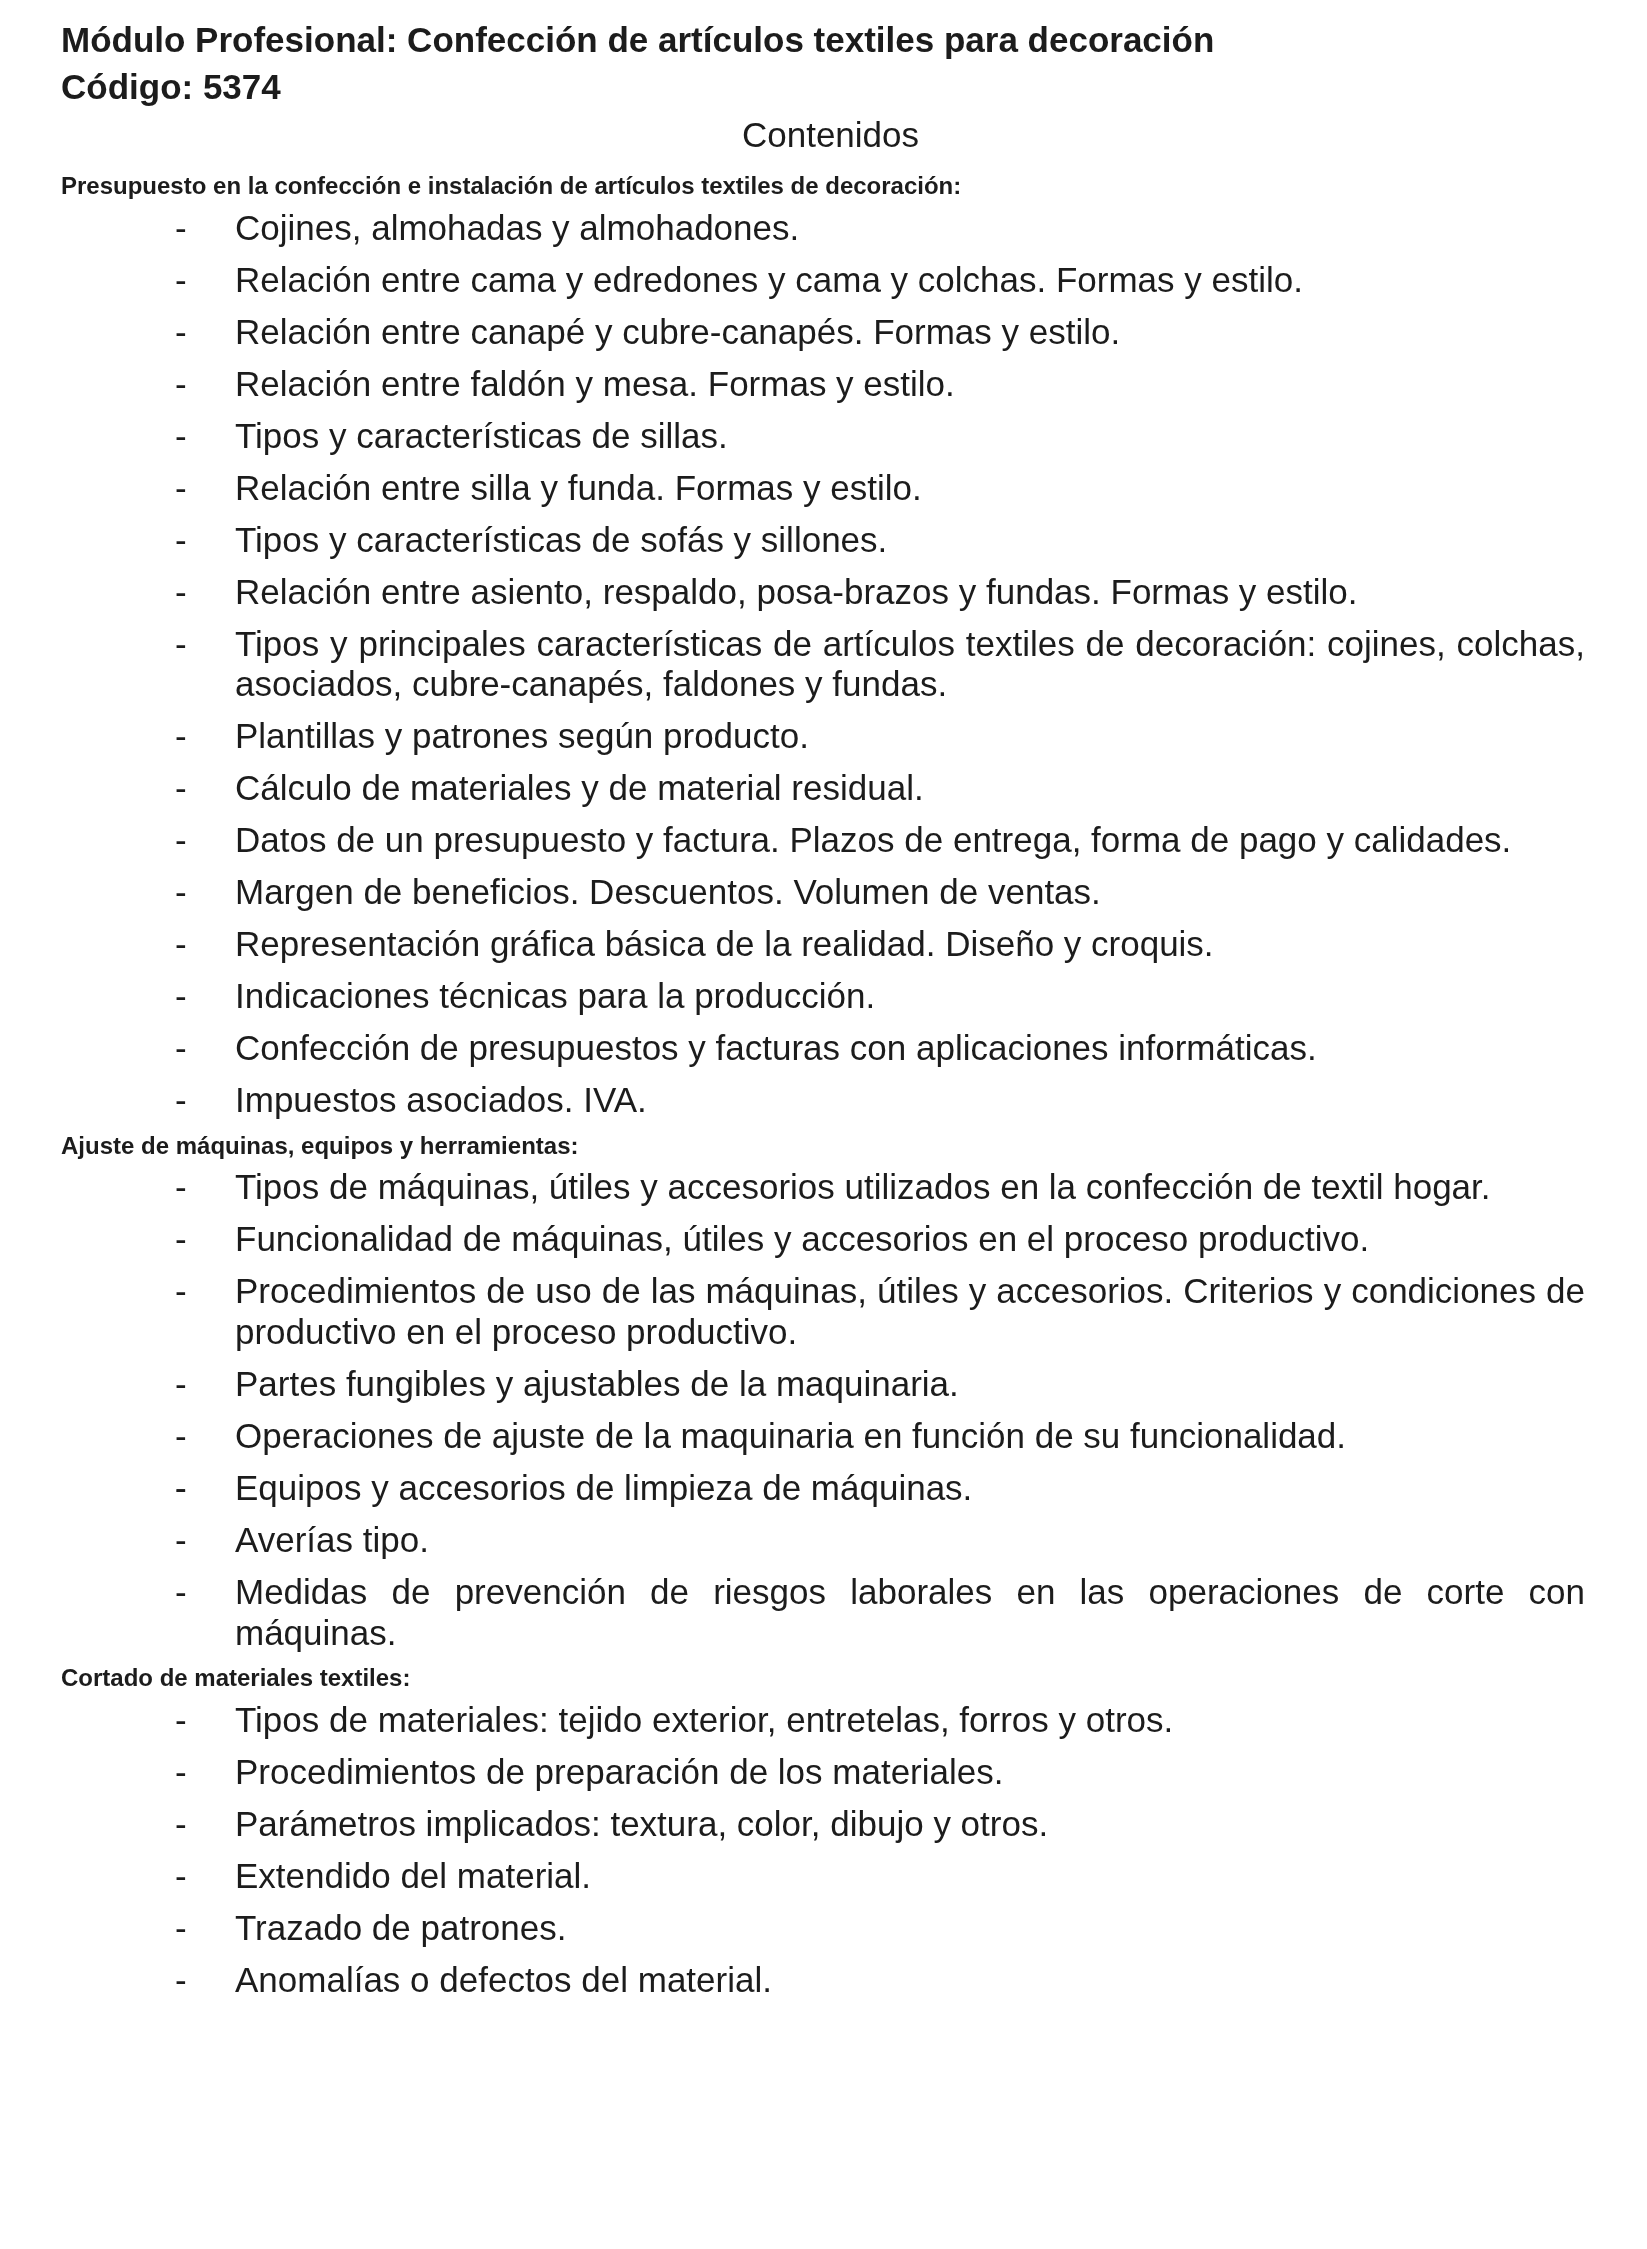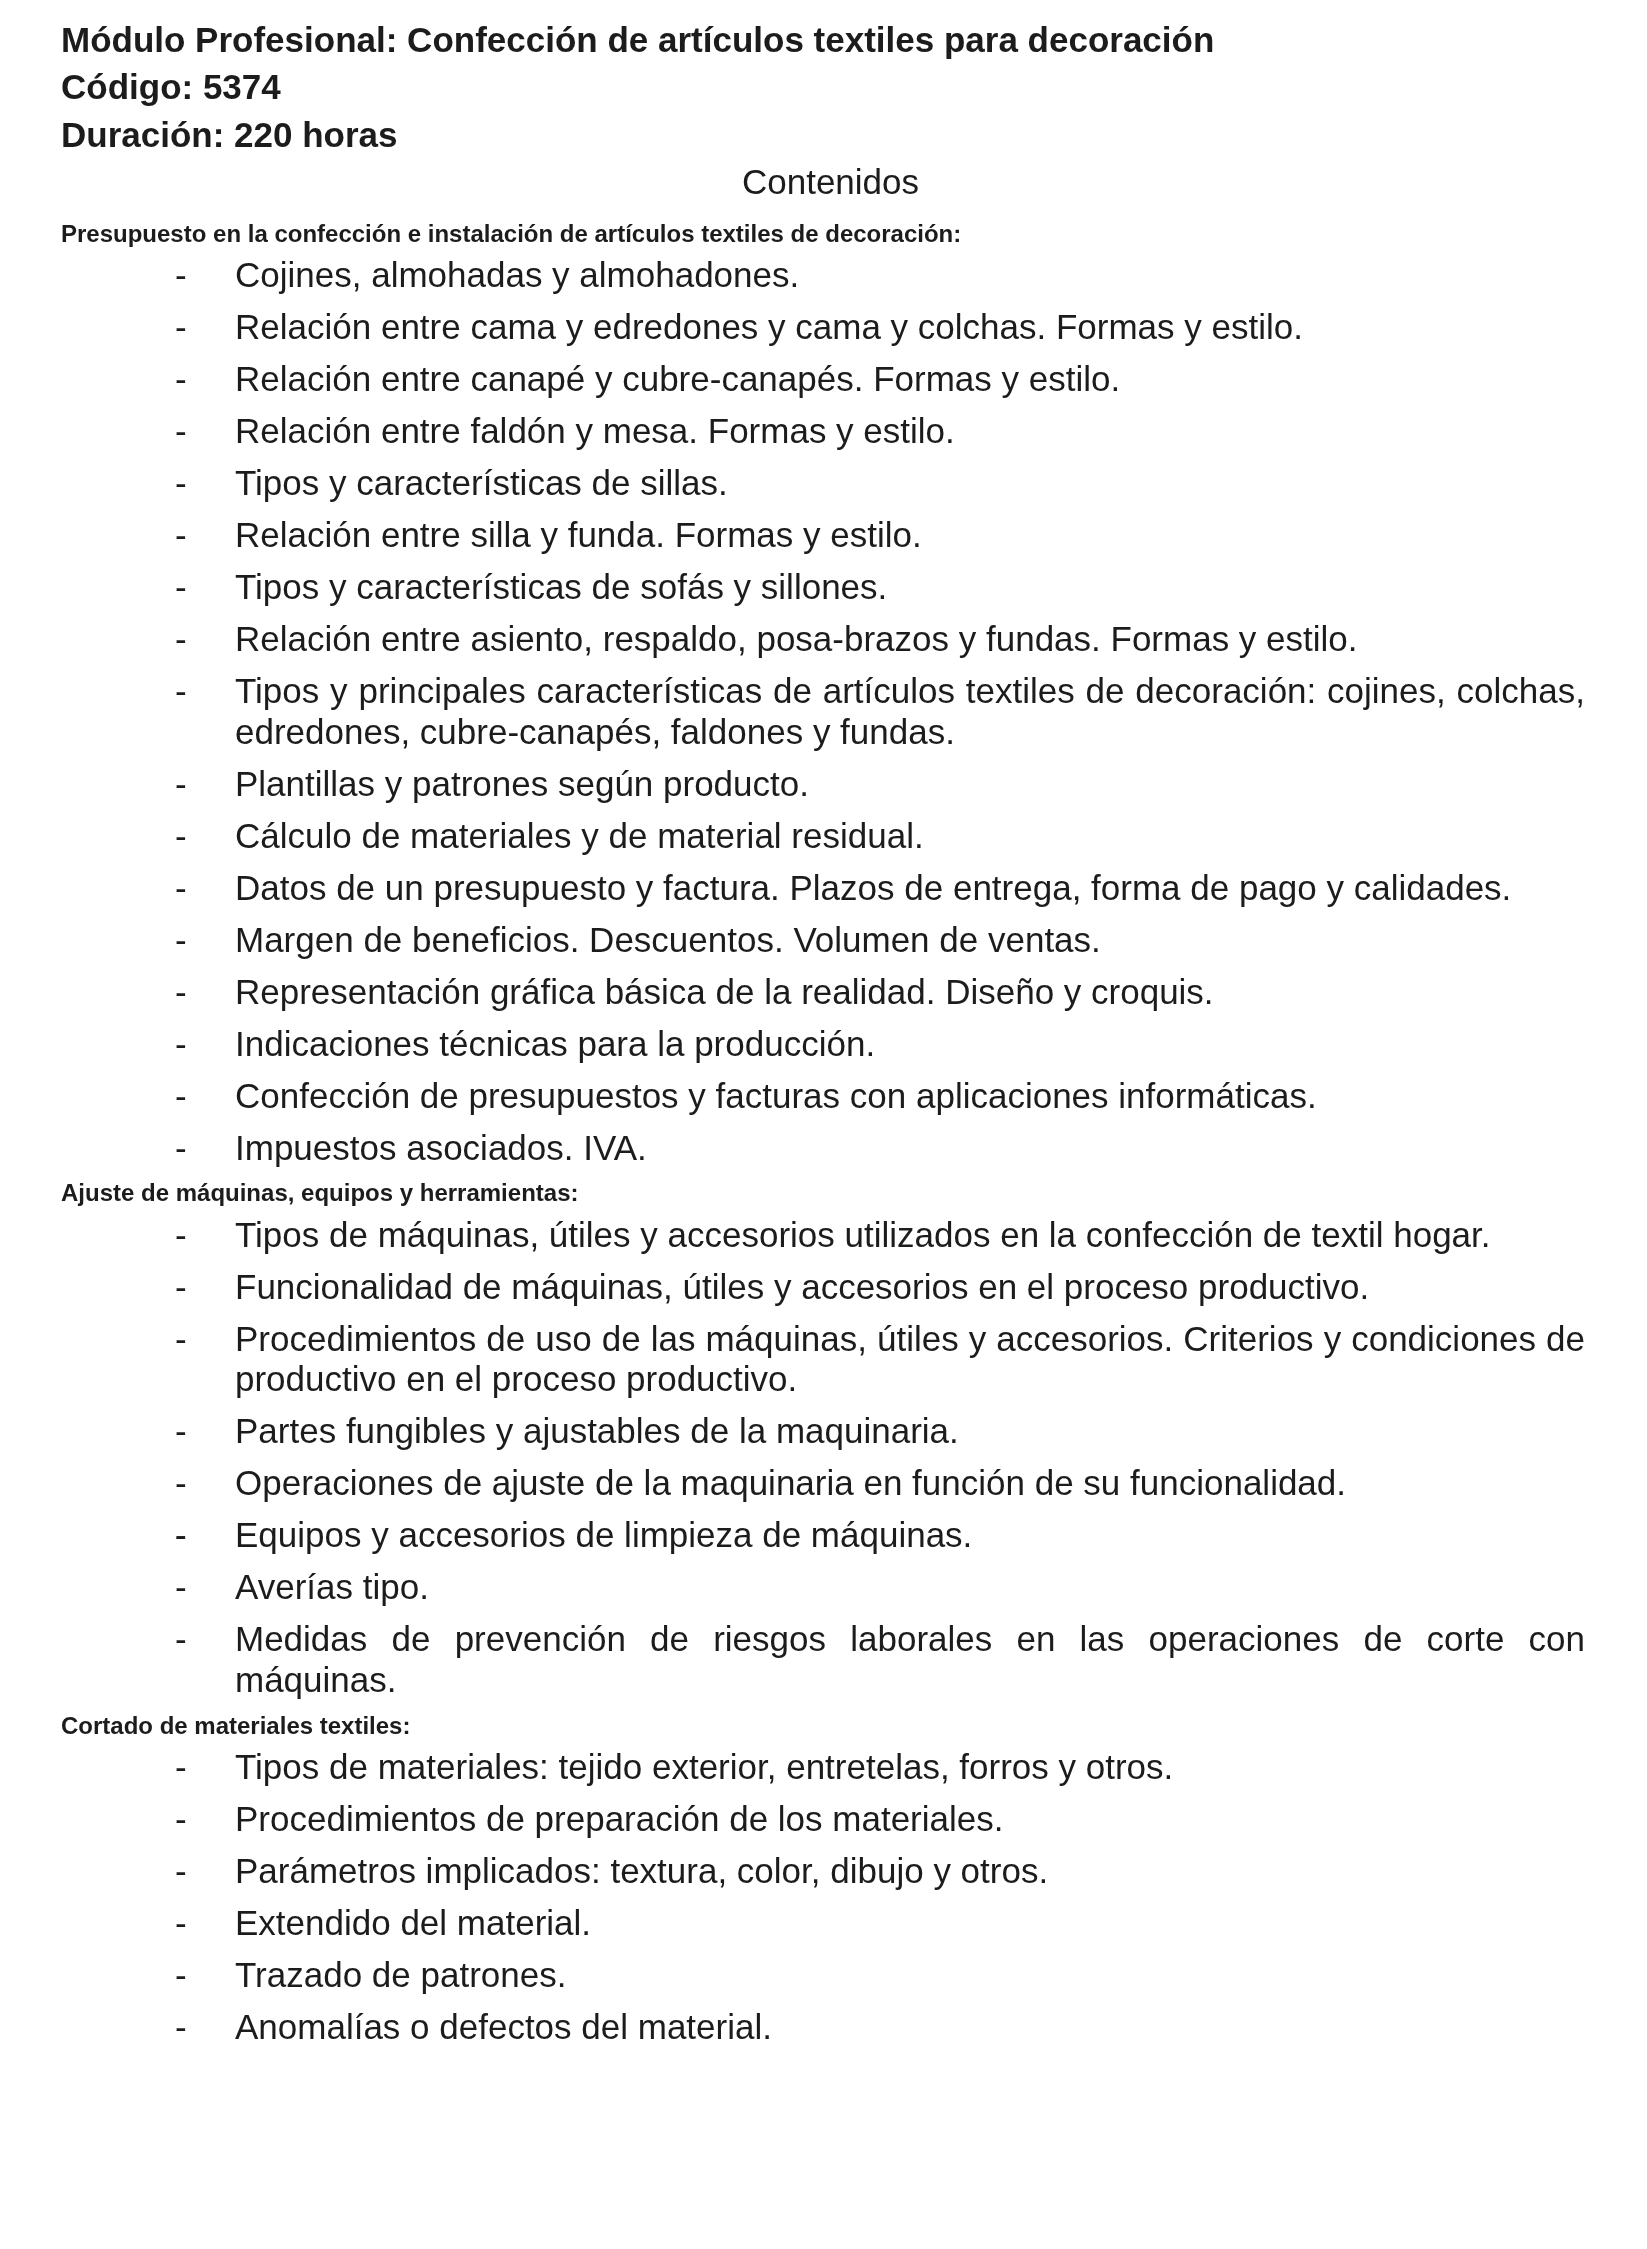--- a/index.html
+++ b/index.html
@@ -48,37 +48,36 @@
     left: 114px;
     top: 0;
   }
 </style>
 </head>
 <body>
 
 <div class="doc-header">
   <p>Módulo Profesional: Confección de artículos textiles para decoración</p>
   <p>Código: 5374</p>
-  <p>Duración: 220 horas</p>
 </div>
 
 <p class="subtitle">Contenidos</p>
 
 <div id="sections">
     <h2 class="section-heading">Presupuesto en la confección e instalación de artículos textiles de decoración:</h2>
     <ul class="section-list">
       <li><span class="marker">-</span><span>Cojines, almohadas y almohadones.</span></li>
       <li><span class="marker">-</span><span>Relación entre cama y edredones y cama y colchas. Formas y estilo.</span></li>
       <li><span class="marker">-</span><span>Relación entre canapé y cubre-canapés. Formas y estilo.</span></li>
       <li><span class="marker">-</span><span>Relación entre faldón y mesa. Formas y estilo.</span></li>
       <li><span class="marker">-</span><span>Tipos y características de sillas.</span></li>
       <li><span class="marker">-</span><span>Relación entre silla y funda. Formas y estilo.</span></li>
       <li><span class="marker">-</span><span>Tipos y características de sofás y sillones.</span></li>
       <li><span class="marker">-</span><span>Relación entre asiento, respaldo, posa-brazos y fundas. Formas y estilo.</span></li>
-      <li><span class="marker">-</span><span>Tipos y principales características de artículos textiles de decoración: cojines, colchas, edredones, cubre-canapés, faldones y fundas.</span></li>
+      <li><span class="marker">-</span><span>Tipos y principales características de artículos textiles de decoración: cojines, colchas, asociados, cubre-canapés, faldones y fundas.</span></li>
       <li><span class="marker">-</span><span>Plantillas y patrones según producto.</span></li>
       <li><span class="marker">-</span><span>Cálculo de materiales y de material residual.</span></li>
       <li><span class="marker">-</span><span>Datos de un presupuesto y factura. Plazos de entrega, forma de pago y calidades.</span></li>
       <li><span class="marker">-</span><span>Margen de beneficios. Descuentos. Volumen de ventas.</span></li>
       <li><span class="marker">-</span><span>Representación gráfica básica de la realidad. Diseño y croquis.</span></li>
       <li><span class="marker">-</span><span>Indicaciones técnicas para la producción.</span></li>
       <li><span class="marker">-</span><span>Confección de presupuestos y facturas con aplicaciones informáticas.</span></li>
       <li><span class="marker">-</span><span>Impuestos asociados. IVA.</span></li>
     </ul>
     <h2 class="section-heading">Ajuste de máquinas, equipos y herramientas:</h2>

